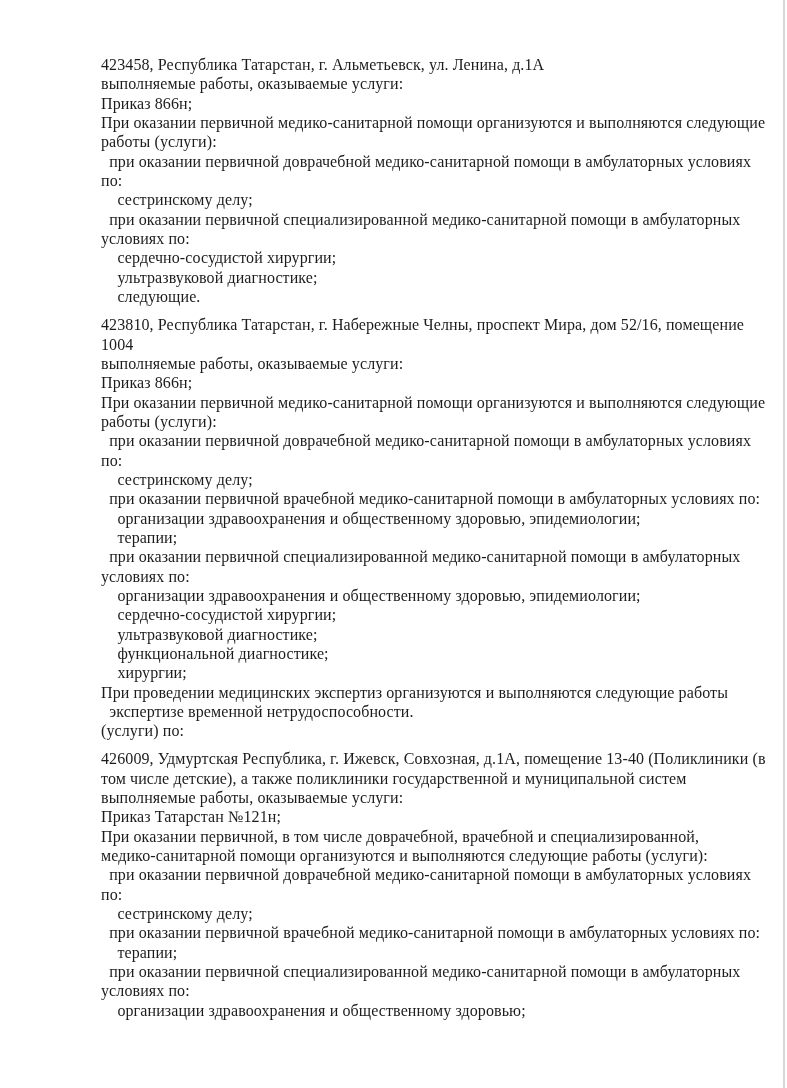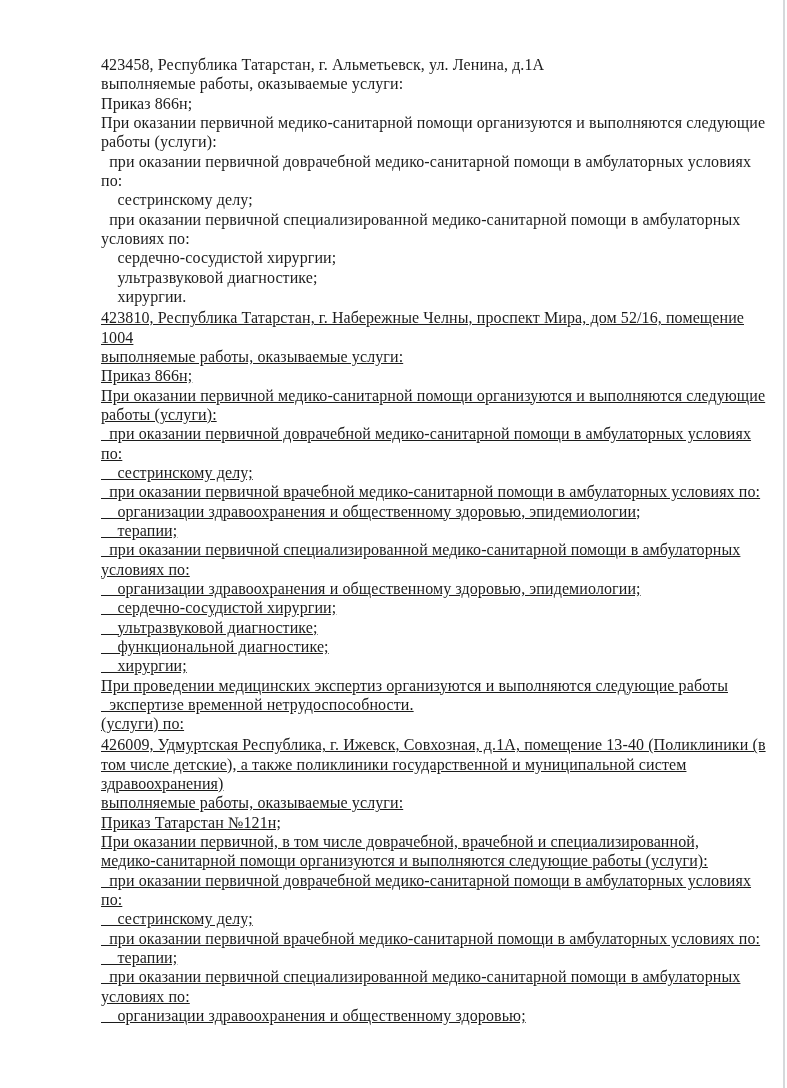--- a/index.html
+++ b/index.html
@@ -14,21 +14,21 @@
     line-height: 19.34px;
     color: #1c1c1c;
   }
   .doc {
     position: absolute;
     top: 55px;
     left: 101px;
     right: 10px;
   }
   .block { margin: 0; }
-  .block + .block { margin-top: 2px; text-decoration: underline; }
+  .block + .block { margin-top: 9px; }
   .ln {
     white-space: pre;
     height: 19.34px;
     letter-spacing: 0.1px;
   }
   .page-edge {
     position: absolute;
     top: 0;
     right: 2px;
     width: 2px;
@@ -47,21 +47,21 @@
     <div class="ln">Приказ 866н;</div>
     <div class="ln">При оказании первичной медико-санитарной помощи организуются и выполняются следующие</div>
     <div class="ln">работы (услуги):</div>
     <div class="ln">  при оказании первичной доврачебной медико-санитарной помощи в амбулаторных условиях</div>
     <div class="ln">по:</div>
     <div class="ln">    сестринскому делу;</div>
     <div class="ln">  при оказании первичной специализированной медико-санитарной помощи в амбулаторных</div>
     <div class="ln">условиях по:</div>
     <div class="ln">    сердечно-сосудистой хирургии;</div>
     <div class="ln">    ультразвуковой диагностике;</div>
-    <div class="ln">    хирургии.</div>
+    <div class="ln">    следующие.</div>
   </div>
 
   <div class="block">
     <div class="ln">423810, Республика Татарстан, г. Набережные Челны, проспект Мира, дом 52/16, помещение</div>
     <div class="ln">1004</div>
     <div class="ln">выполняемые работы, оказываемые услуги:</div>
     <div class="ln">Приказ 866н;</div>
     <div class="ln">При оказании первичной медико-санитарной помощи организуются и выполняются следующие</div>
     <div class="ln">работы (услуги):</div>
     <div class="ln">  при оказании первичной доврачебной медико-санитарной помощи в амбулаторных условиях</div>
@@ -78,21 +78,20 @@
     <div class="ln">    функциональной диагностике;</div>
     <div class="ln">    хирургии;</div>
     <div class="ln">При проведении медицинских экспертиз организуются и выполняются следующие работы</div>
     <div class="ln">  экспертизе временной нетрудоспособности.</div>
     <div class="ln">(услуги) по:</div>
   </div>
 
   <div class="block">
     <div class="ln">426009, Удмуртская Республика, г. Ижевск, Совхозная, д.1А, помещение 13-40 (Поликлиники (в</div>
     <div class="ln">том числе детские), а также поликлиники государственной и муниципальной систем</div>
-    <div class="ln">здравоохранения)</div>
     <div class="ln">выполняемые работы, оказываемые услуги:</div>
     <div class="ln">Приказ Татарстан №121н;</div>
     <div class="ln">При оказании первичной, в том числе доврачебной, врачебной и специализированной,</div>
     <div class="ln">медико-санитарной помощи организуются и выполняются следующие работы (услуги):</div>
     <div class="ln">  при оказании первичной доврачебной медико-санитарной помощи в амбулаторных условиях</div>
     <div class="ln">по:</div>
     <div class="ln">    сестринскому делу;</div>
     <div class="ln">  при оказании первичной врачебной медико-санитарной помощи в амбулаторных условиях по:</div>
     <div class="ln">    терапии;</div>
     <div class="ln">  при оказании первичной специализированной медико-санитарной помощи в амбулаторных</div>

